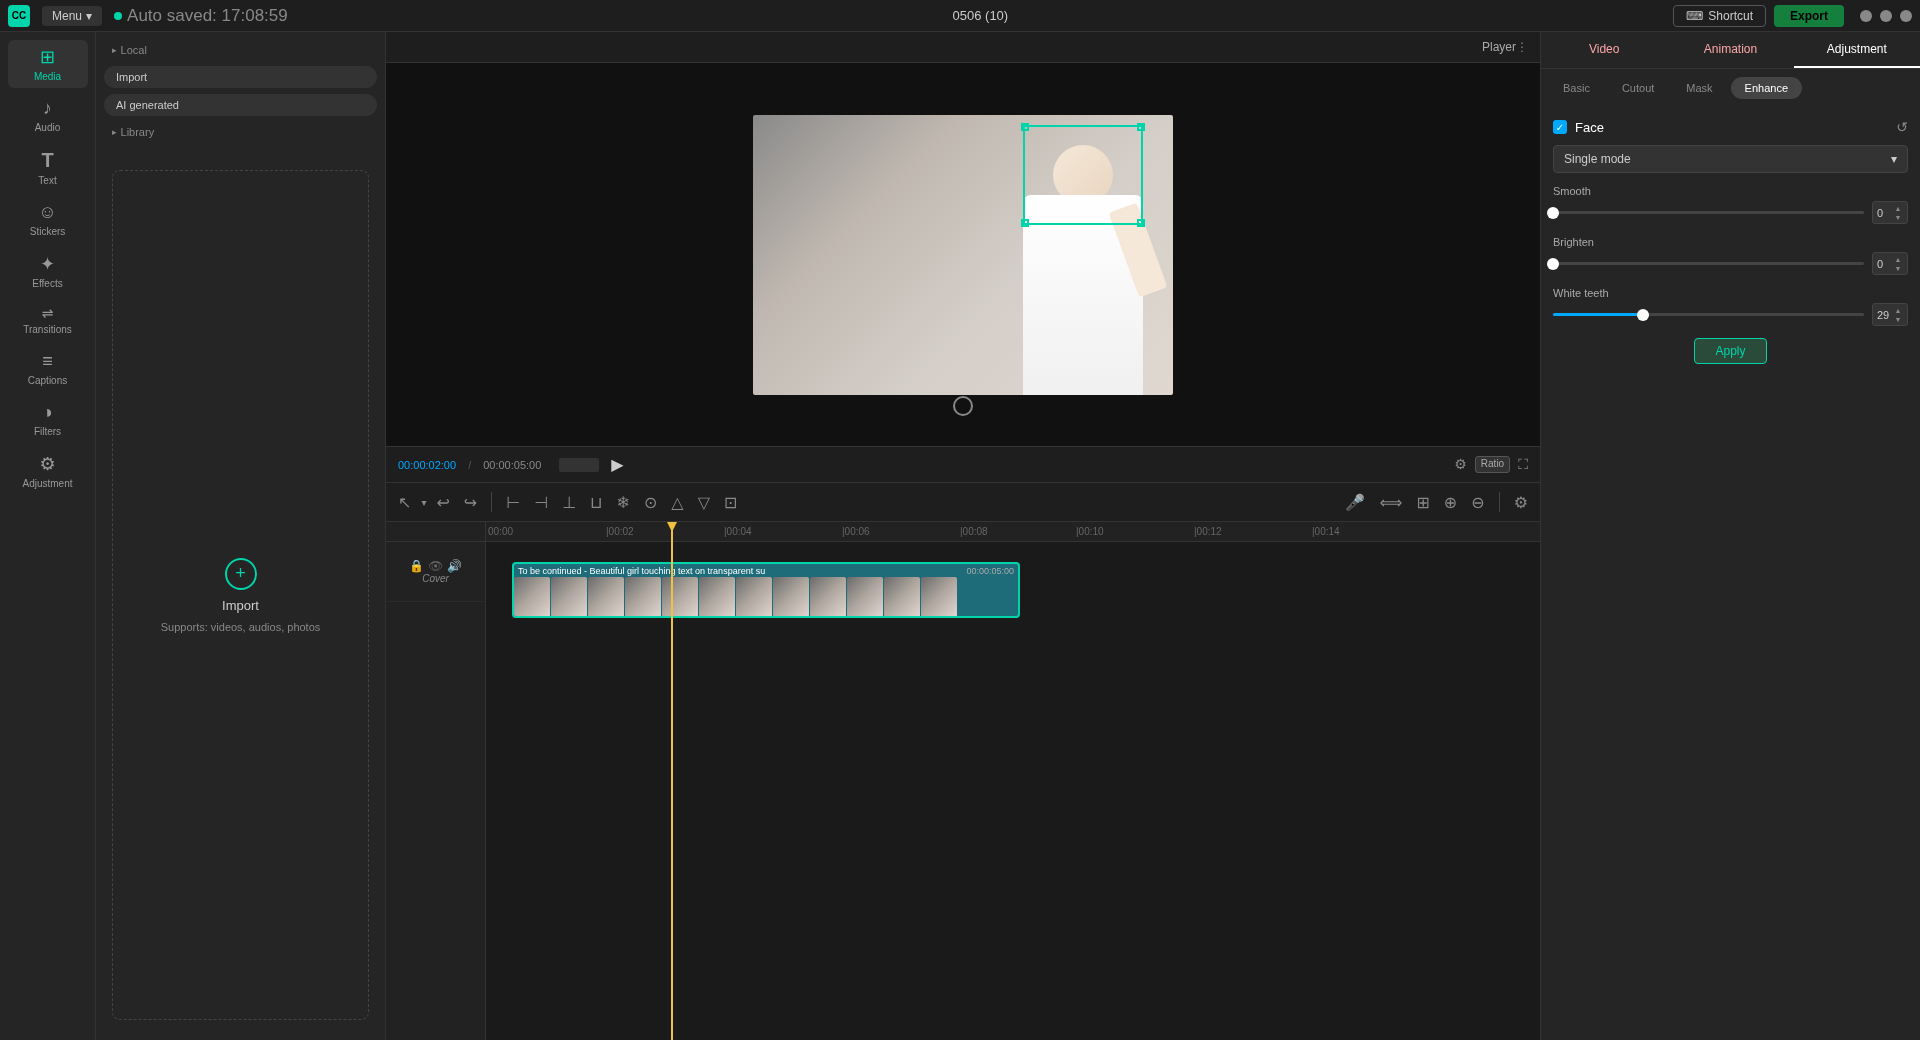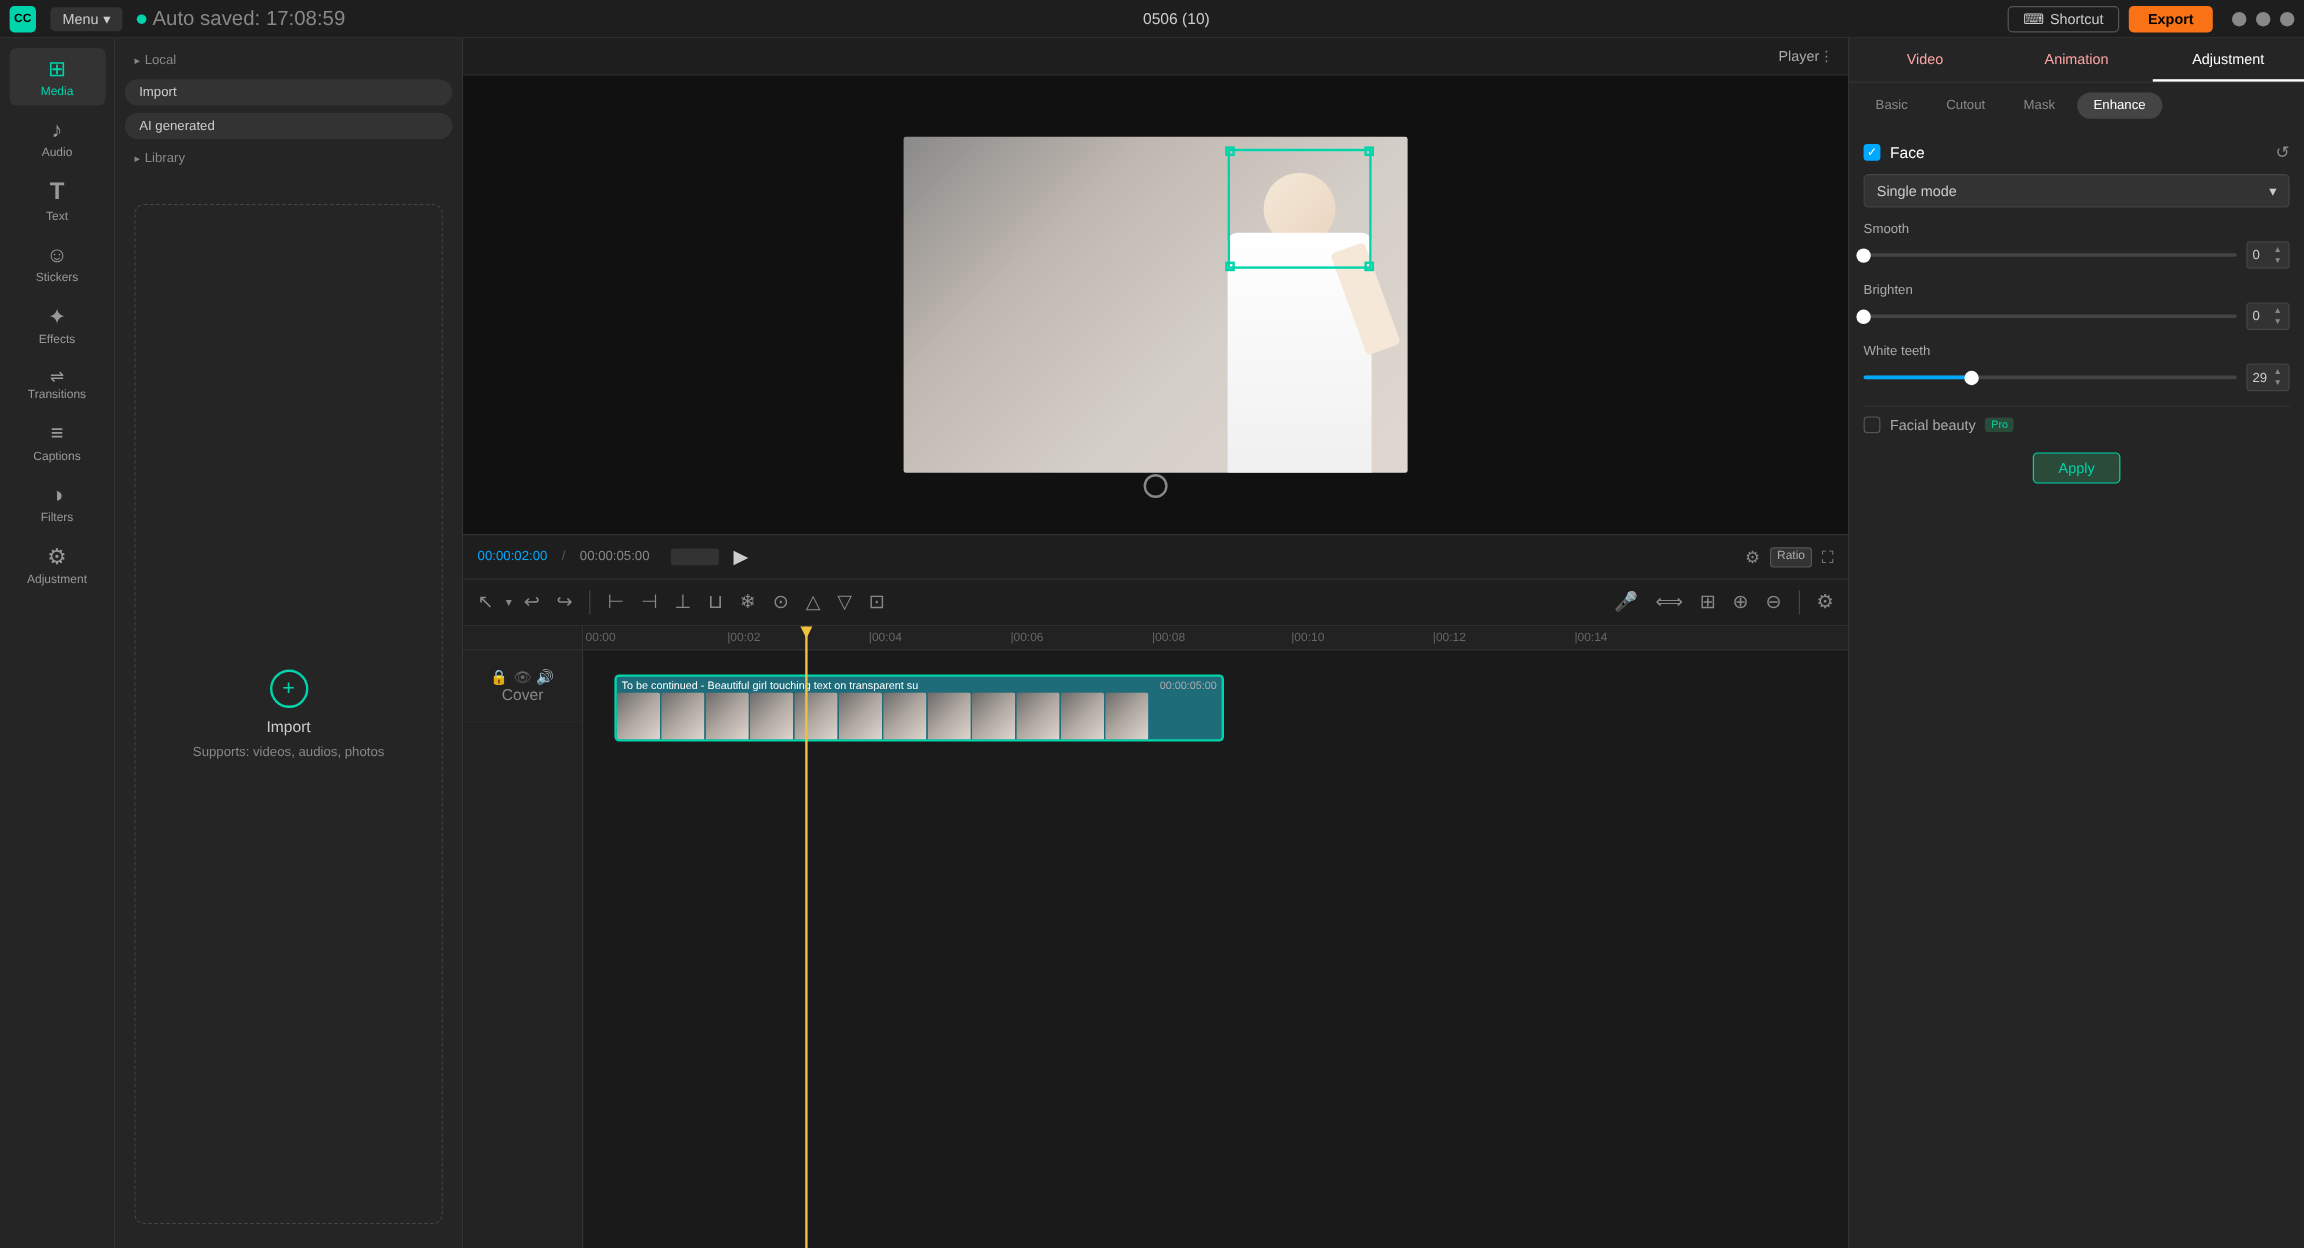--- a/index.html
+++ b/index.html
@@ -8,21 +8,21 @@
     
     .top-bar { display: flex; align-items: center; height: 32px; background: #1e1e1e; border-bottom: 1px solid #333; padding: 0 8px; gap: 12px; }
     .logo { display: flex; align-items: center; gap: 6px; color: #00d4aa; font-weight: bold; font-size: 13px; }
     .logo-icon { width: 22px; height: 22px; background: #00d4aa; border-radius: 4px; display: flex; align-items: center; justify-content: center; color: #000; font-size: 10px; font-weight: bold; }
     .menu-btn { background: #333; border: none; color: #ccc; padding: 3px 10px; border-radius: 4px; cursor: pointer; font-size: 12px; display: flex; align-items: center; gap: 4px; }
     .auto-saved { color: #888; font-size: 17px; display: flex; align-items: center; gap: 5px; }
     .auto-saved-dot { width: 8px; height: 8px; background: #00d4aa; border-radius: 50%; }
     .center-title { flex: 1; text-align: center; color: #ccc; font-size: 13px; }
     .top-right { display: flex; align-items: center; gap: 8px; margin-left: auto; }
     .shortcut-btn { background: transparent; border: 1px solid #555; color: #ccc; padding: 3px 12px; border-radius: 4px; cursor: pointer; font-size: 12px; display: flex; align-items: center; gap: 5px; }
-    .export-btn { background: #f97316; border: none; color: #000; padding: 4px 16px; border-radius: 4px; cursor: pointer; font-size: 12px; font-weight: bold; }
+    .export-btn { background: #15803d; border: none; color: #000; padding: 4px 16px; border-radius: 4px; cursor: pointer; font-size: 12px; font-weight: bold; }
     .win-controls { display: flex; gap: 8px; margin-left: 8px; }
     .win-btn { width: 12px; height: 12px; border-radius: 50%; cursor: pointer; border: none; }
     .win-min { background: #888; }
     .win-max { background: #888; }
     .win-close { background: #888; }
 
     
     .main-layout { display: flex; height: calc(1040px - 32px); }
 
     
@@ -281,21 +281,21 @@
       <div style="display:flex;flex:1;height:100%;">
 
         <div class="track-labels">
           <div style="height:20px;background:#222;border-bottom:1px solid #333;"></div>
           <div style="height:60px;display:flex;flex-direction:column;align-items:center;justify-content:center;border-bottom:1px solid #2a2a2a;padding:4px;">
             <div class="track-icons">
               <span style="cursor:pointer;color:#666;">🔒</span>
               <span style="cursor:pointer;color:#666;">👁</span>
               <span style="cursor:pointer;color:#666;">🔊</span>
             </div>
-            <span style="font-size:13px;color:#888;">Cover</span>
+            <span style="font-size:10px;color:#888;font-style:italic;">Cover</span>
           </div>
         </div>
 
         <div style="flex:1;position:relative;overflow-x:auto;">
 
           <div class="timeline-ruler" style="padding-left:0;">
             <span class="ruler-mark" style="left:2px;">00:00</span>
             <span class="ruler-mark" style="left:120px;">|00:02</span>
             <span class="ruler-mark" style="left:238px;">|00:04</span>
             <span class="ruler-mark" style="left:356px;">|00:06</span>
@@ -448,24 +448,19 @@
           <div class="slider-value">
             <span>29</span>
             <div class="value-spinners">
               <button class="spinner-btn">▲</button>
               <button class="spinner-btn">▼</button>
             </div>
           </div>
         </div>
       </div>
 
-      <div class="facial-beauty-row">
-        <div class="checkbox-empty"></div>
-        <span style="color:#aaa;font-size:12px;">Facial beauty</span>
-        <span class="pro-badge">Pro</span>
-      </div>
 
       <button class="apply-btn">
         <span>Apply</span>
       </button>
     </div>
   </div>
 </div>
 
 </body></html>

